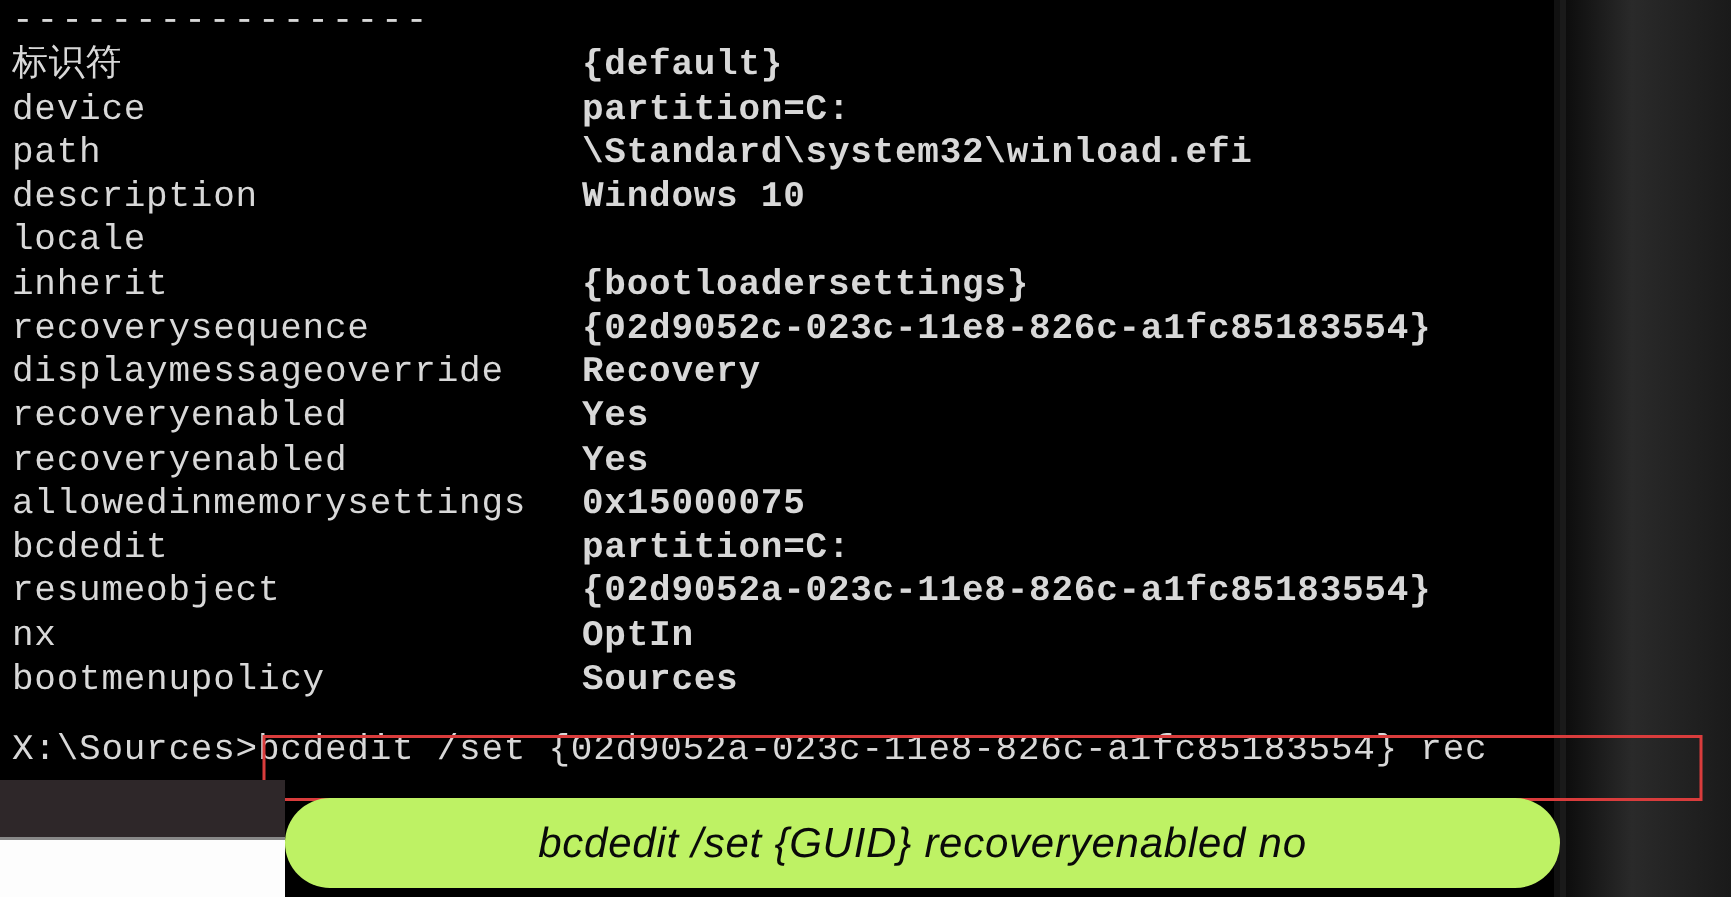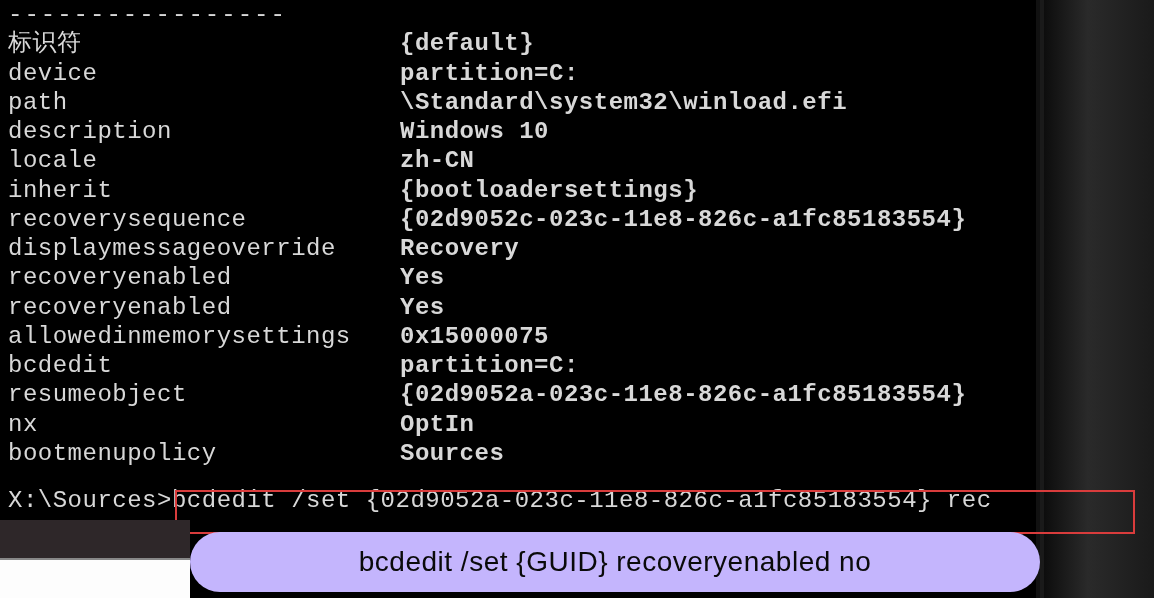--- a/index.html
+++ b/index.html
@@ -23,21 +23,20 @@
       position: relative;
       border-right: 4px solid #111;
     }
     .divider {
       color: #d8d8d8;
       letter-spacing: 2px;
     }
     .row {
       display: flex;
       white-space: pre;
-      gap: 12px;
     }
     .key { width: 380px; flex-shrink: 0; }
     .val { flex: 1; font-weight: bold; }
     .prompt-line {
       margin-top: 18px;
       white-space: pre;
     }
     .highlight-box {
       position: absolute;
       left: 175px;
@@ -46,29 +45,30 @@
       height: 44px;
       border: 2px solid #d93c3c;
       pointer-events: none;
     }
     .annotation {
       position: absolute;
       left: 190px;
       top: 532px;
       width: 850px;
       height: 60px;
-      background: #c4b5fd;
+      background: #bef264;
       border-radius: 30px;
       display: flex;
       align-items: center;
       justify-content: center;
       color: #0a0a0a;
       font-family: Arial, sans-serif;
       font-size: 28px;
       letter-spacing: 0.5px;
+      font-style: italic;
     }
     .right-edge {
       position: absolute;
       top: 0;
       right: 0;
       width: 110px;
       height: 598px;
       background: linear-gradient(90deg, #0d0d0d, #2a2a2a 40%, #1a1a1a);
     }
     .bottom-strip {
@@ -95,21 +95,21 @@
 <div class="right-edge"></div>
 
 <div class="terminal">
   <div class="divider">-----------------</div>
 
   <div id="entries">
       <div class="row"><span class="key">标识符</span><span class="val">{default}</span></div>
       <div class="row"><span class="key">device</span><span class="val">partition=C:</span></div>
       <div class="row"><span class="key">path</span><span class="val">\Standard\system32\winload.efi</span></div>
       <div class="row"><span class="key">description</span><span class="val">Windows 10</span></div>
-      <div class="row"><span class="key">locale</span><span class="val">zh-CN</span></div>
+      <div class="row"><span class="key">locale</span></div>
       <div class="row"><span class="key">inherit</span><span class="val">{bootloadersettings}</span></div>
       <div class="row"><span class="key">recoverysequence</span><span class="val">{02d9052c-023c-11e8-826c-a1fc85183554}</span></div>
       <div class="row"><span class="key">displaymessageoverride</span><span class="val">Recovery</span></div>
       <div class="row"><span class="key">recoveryenabled</span><span class="val">Yes</span></div>
       <div class="row"><span class="key">recoveryenabled</span><span class="val">Yes</span></div>
       <div class="row"><span class="key">allowedinmemorysettings</span><span class="val">0x15000075</span></div>
       <div class="row"><span class="key">bcdedit</span><span class="val">partition=C:</span></div>
       <div class="row"><span class="key">resumeobject</span><span class="val">{02d9052a-023c-11e8-826c-a1fc85183554}</span></div>
       <div class="row"><span class="key">nx</span><span class="val">OptIn</span></div>
       <div class="row"><span class="key">bootmenupolicy</span><span class="val">Sources</span></div>

